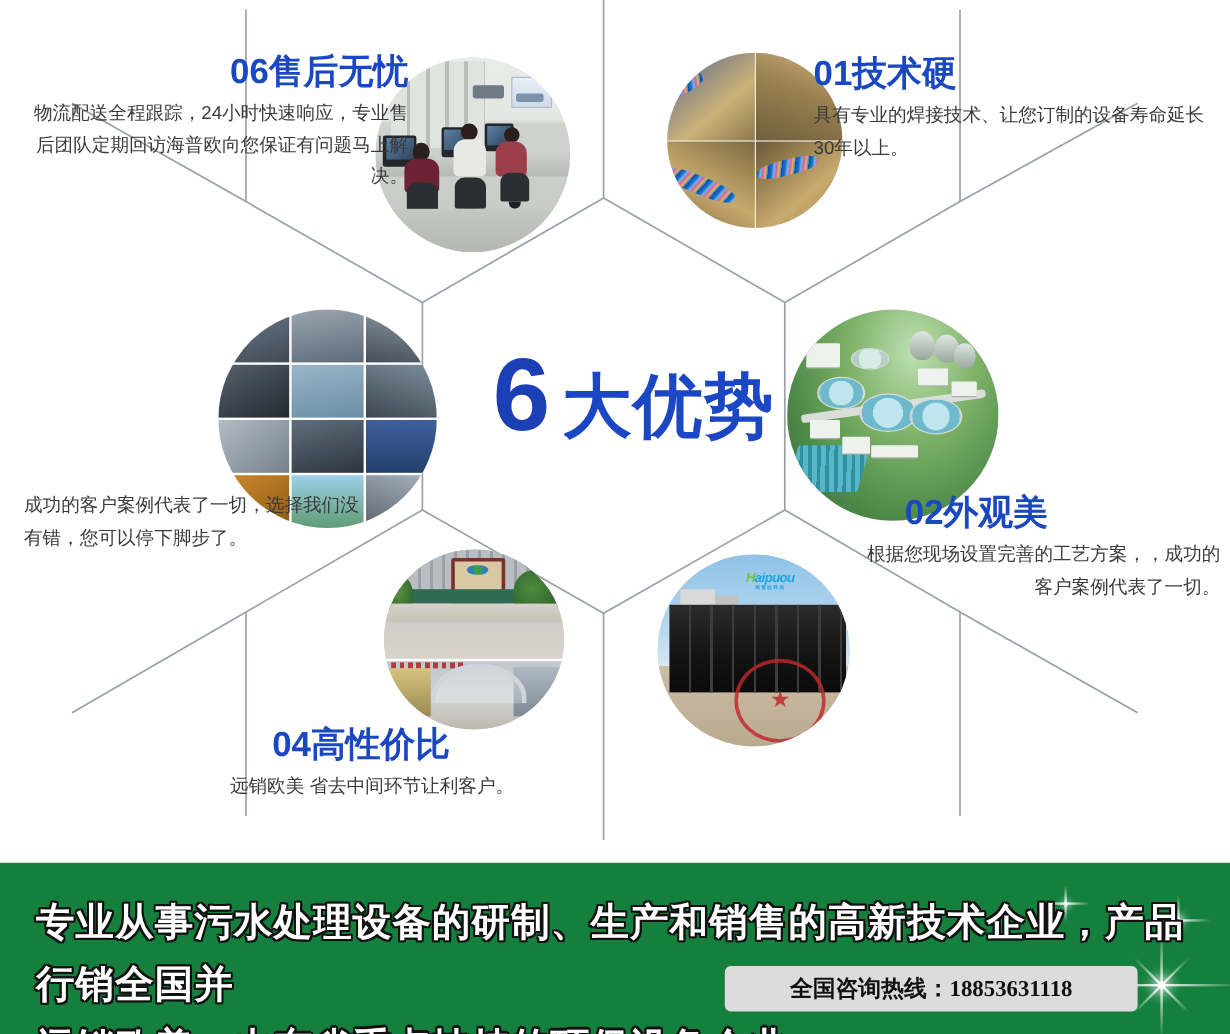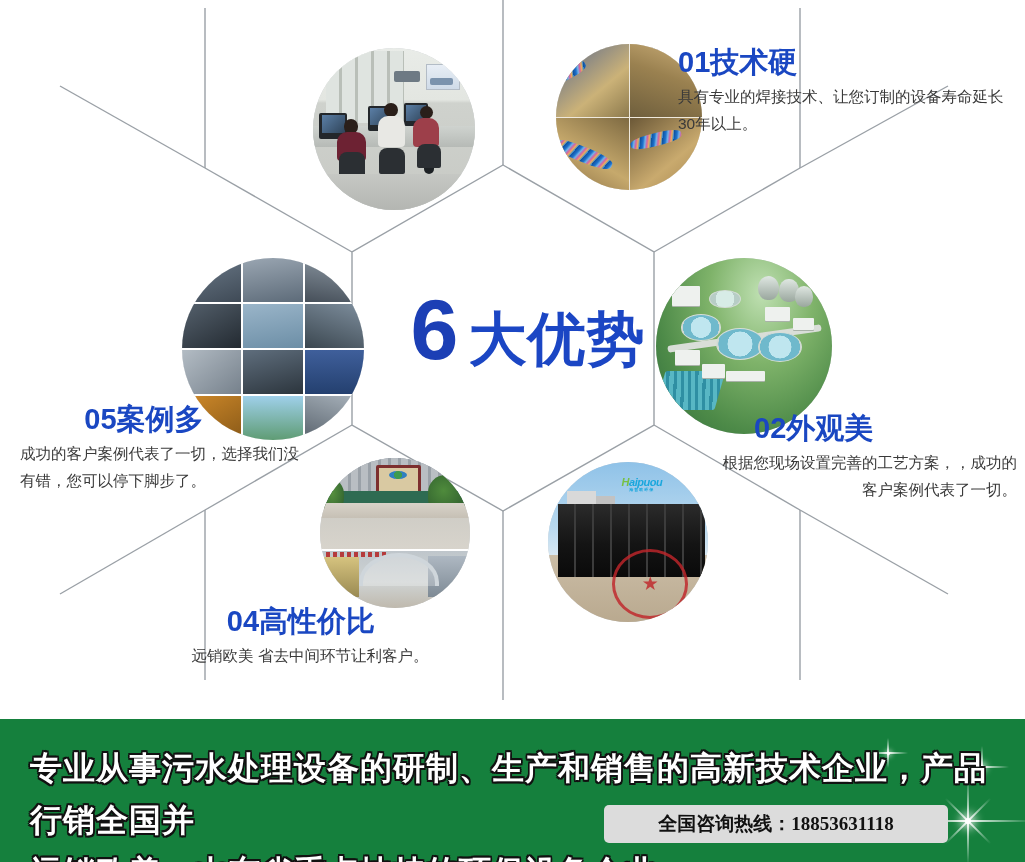--- a/index.html
+++ b/index.html
@@ -512,28 +512,31 @@
     <div class="eq-tank"></div>
     <div class="eq-logo">
       <span class="grn">H</span><span>aipuou</span>
       <span class="sub">海普欧环保</span>
     </div>
     <div class="eq-stamp">
       <span class="star">★</span>
     </div>
   </div>
 
+  <div class="item i06">
+    <div class="heading">06售后无忧</div>
+    <div class="desc">物流配送全程跟踪，24小时快速响应，专业售后团队定期回访海普欧向您保证有问题马上解决。</div>
+  </div>
 
   <div class="item i01">
     <div class="heading">01技术硬</div>
     <div class="desc">具有专业的焊接技术、让您订制的设备寿命延长30年以上。</div>
   </div>
 
   <div class="item i05">
-    <div class="heading">05案例多</div>
     <div class="desc">成功的客户案例代表了一切，选择我们没有错，您可以停下脚步了。</div>
   </div>
 
   <div class="item i02">
     <div class="heading">02外观美</div>
     <div class="desc">根据您现场设置完善的工艺方案，，成功的客户案例代表了一切。</div>
   </div>
 
   <div class="item i04">
     <div class="heading">04高性价比</div>

